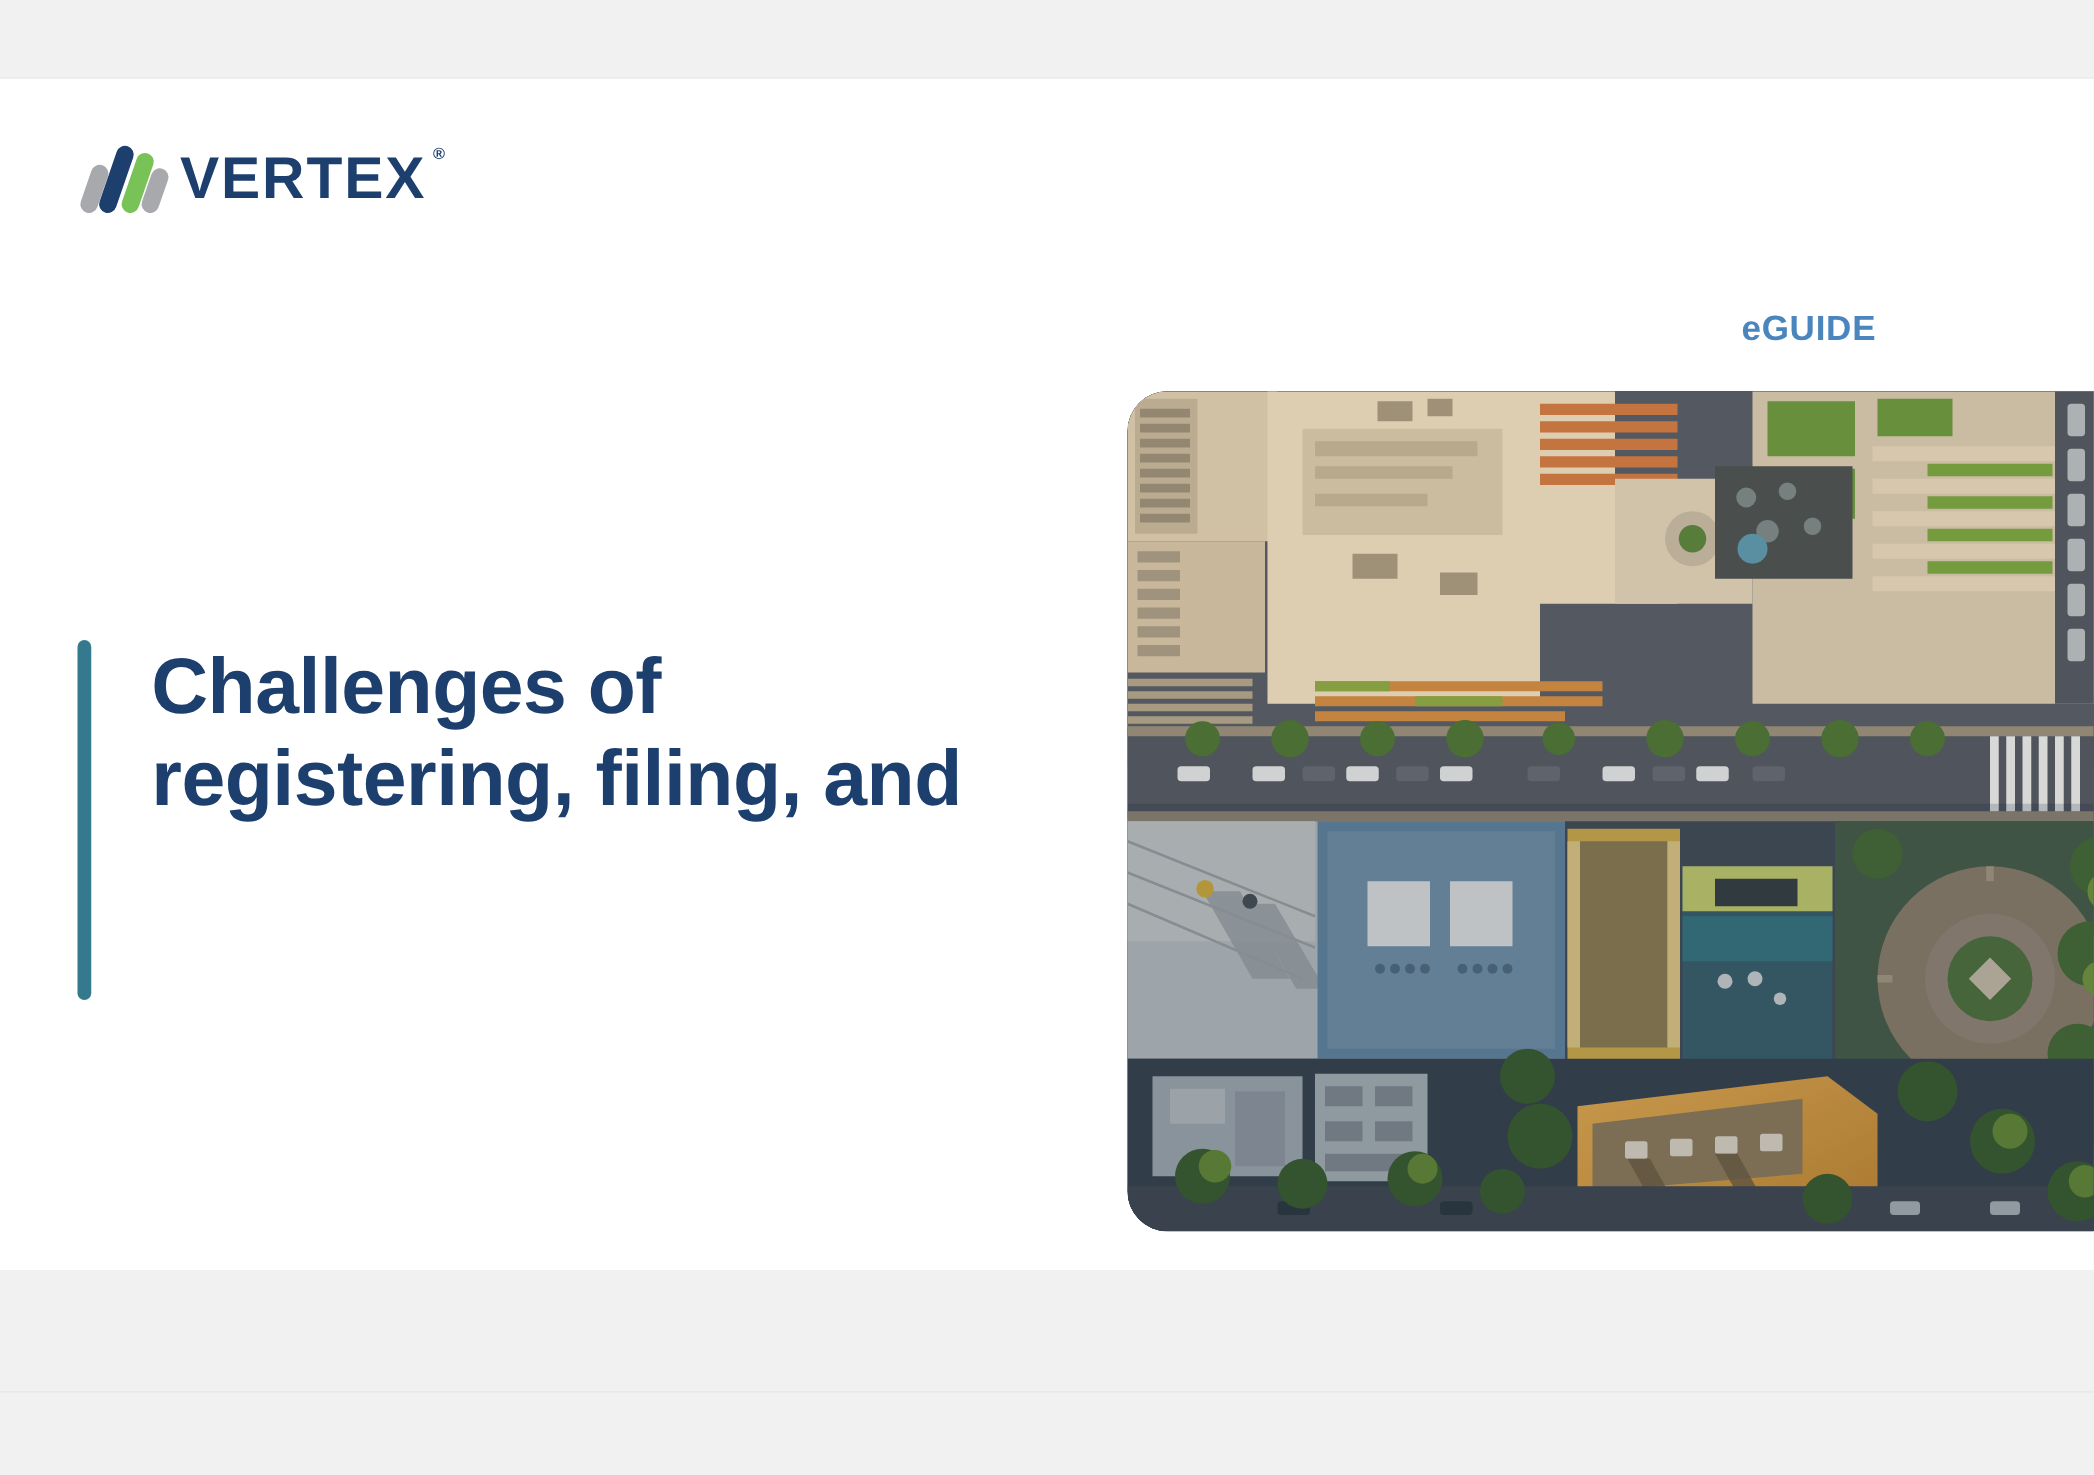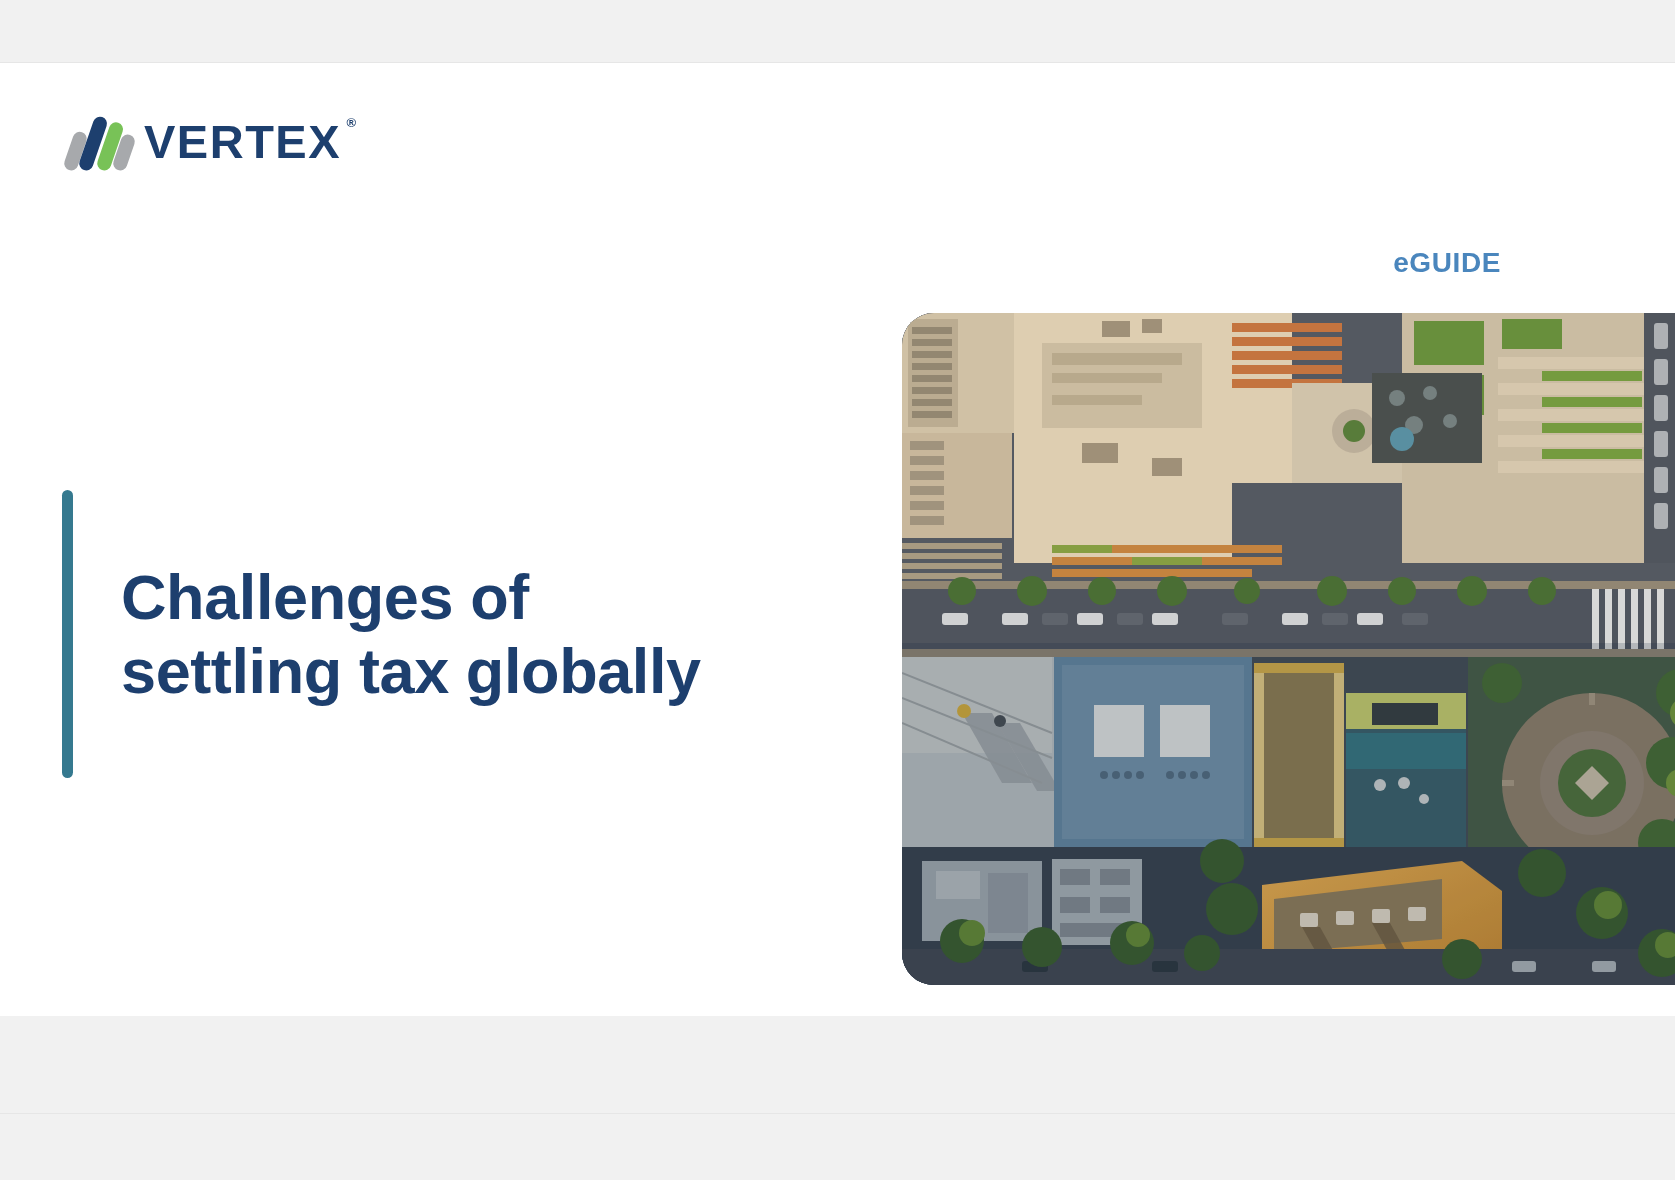--- a/index.html
+++ b/index.html
@@ -47,21 +47,21 @@
   }
 
   
   .kicker {
     position:absolute; right:174px; top:184px;
     font-size:28px; font-weight:bold; letter-spacing:0.6px;
     color:#4a86bd;
   }
 
   
-  .headline-wrap { position:absolute; left:62px; top:427px; display:flex;align-items:center; }
+  .headline-wrap { position:absolute; left:62px; top:449px; display:flex; }
   .accent-bar {
     width:11px; height:288px; background:#35798f;
     border-radius:6px; flex:none;
   }
   .headline {
     margin-left:48px;
     font-size:63px; font-weight:bold; line-height:1.175;
     color:#1d3f6e; letter-spacing:-0.4px;
     max-width:700px;
   }
@@ -97,21 +97,21 @@
         <span>VERTEX</span><span class="reg">®</span>
       </div>
     </div>
 
     <div class="kicker">eGUIDE</div>
 
     <div class="headline-wrap">
       <div class="accent-bar"></div>
       <h1 class="headline">
         <span class="l">Challenges of</span>
-        <span class="l">settling tax globally</span>
+        <span class="l">registering, filing, and</span>
       </h1>
     </div>
 
     <div class="photo">
       <svg viewBox="0 0 790 672" preserveAspectRatio="xMidYMid slice" role="img">
         <defs>
           <linearGradient id="sun" x1="0" y1="0" x2="0.4" y2="1">
             <stop offset="0%" stop-color="#e8dcc2"></stop>
             <stop offset="55%" stop-color="#8e94924"></stop>
             <stop offset="100%" stop-color="#2e4057"></stop>

